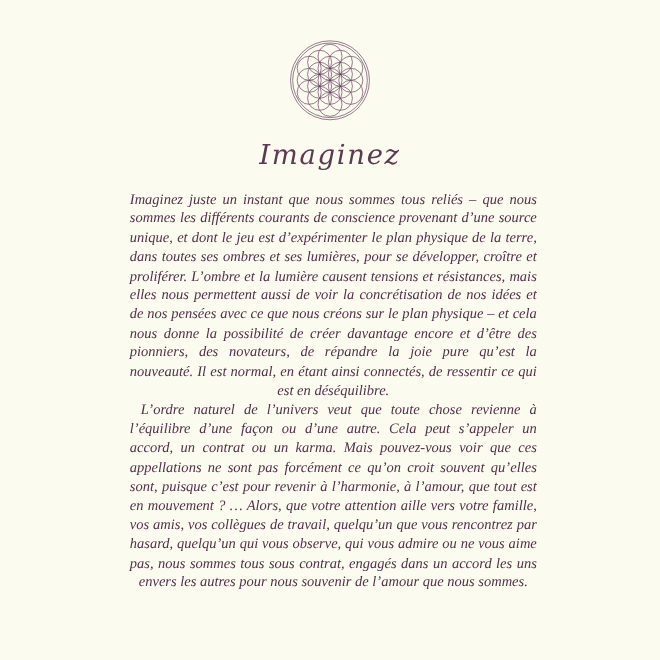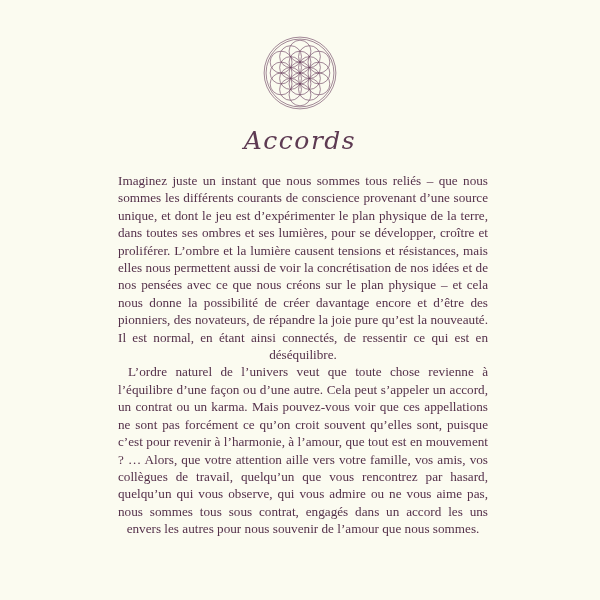--- a/index.html
+++ b/index.html
@@ -50,20 +50,21 @@
     position: absolute;
     top: 172px;
     left: 118px;
     width: 370px;
     text-align: center;
     font-family: "Liberation Serif", serif;
     font-size: 13.2px;
     line-height: 17.4px;
     color: #54304a;
     hyphens: none;
+    font-style: italic;
   }
   .body-text p {
     margin: 0;
     text-align: justify;
     text-align-last: center;
   }
   .body-text p + p {
     margin-top: 0;
     text-indent: 10px;
   }
@@ -97,20 +98,20 @@
           <circle cx="74.25" cy="50" r="14"></circle>
           <circle cx="74.25" cy="64" r="14"></circle>
           <circle cx="25.75" cy="36" r="14"></circle>
           <circle cx="25.75" cy="50" r="14"></circle>
           <circle cx="25.75" cy="64" r="14"></circle>
         </g>
       </g>
     </svg>
   </div>
 
-  <div class="title">Accords</div>
+  <div class="title">Imaginez</div>
 
   <div class="body-text">
     <p>Imaginez juste un instant que nous sommes tous reliés – que nous sommes les différents courants de conscience provenant d’une source unique, et dont le jeu est d’expérimenter le plan physique de la terre, dans toutes ses ombres et ses lumières, pour se développer, croître et proliférer. L’ombre et la lumière causent tensions et résistances, mais elles nous permettent aussi de voir la concrétisation de nos idées et de nos pensées avec ce que nous créons sur le plan physique – et cela nous donne la possibilité de créer davantage encore et d’être des pionniers, des novateurs, de répandre la joie pure qu’est la nouveauté. Il est normal, en étant ainsi connectés, de ressentir ce qui est en déséquilibre.</p>
     <p>L’ordre naturel de l’univers veut que toute chose revienne à l’équilibre d’une façon ou d’une autre. Cela peut s’appeler un accord, un contrat ou un karma. Mais pouvez-vous voir que ces appellations ne sont pas forcément ce qu’on croit souvent qu’elles sont, puisque c’est pour revenir à l’harmonie, à l’amour, que tout est en mouvement ? … Alors, que votre attention aille vers votre famille, vos amis, vos collègues de travail, quelqu’un que vous rencontrez par hasard, quelqu’un qui vous observe, qui vous admire ou ne vous aime pas, nous sommes tous sous contrat, engagés dans un accord les uns envers les autres pour nous souvenir de l’amour que nous sommes.</p>
   </div>
 
 </div>
 
 </body></html>

